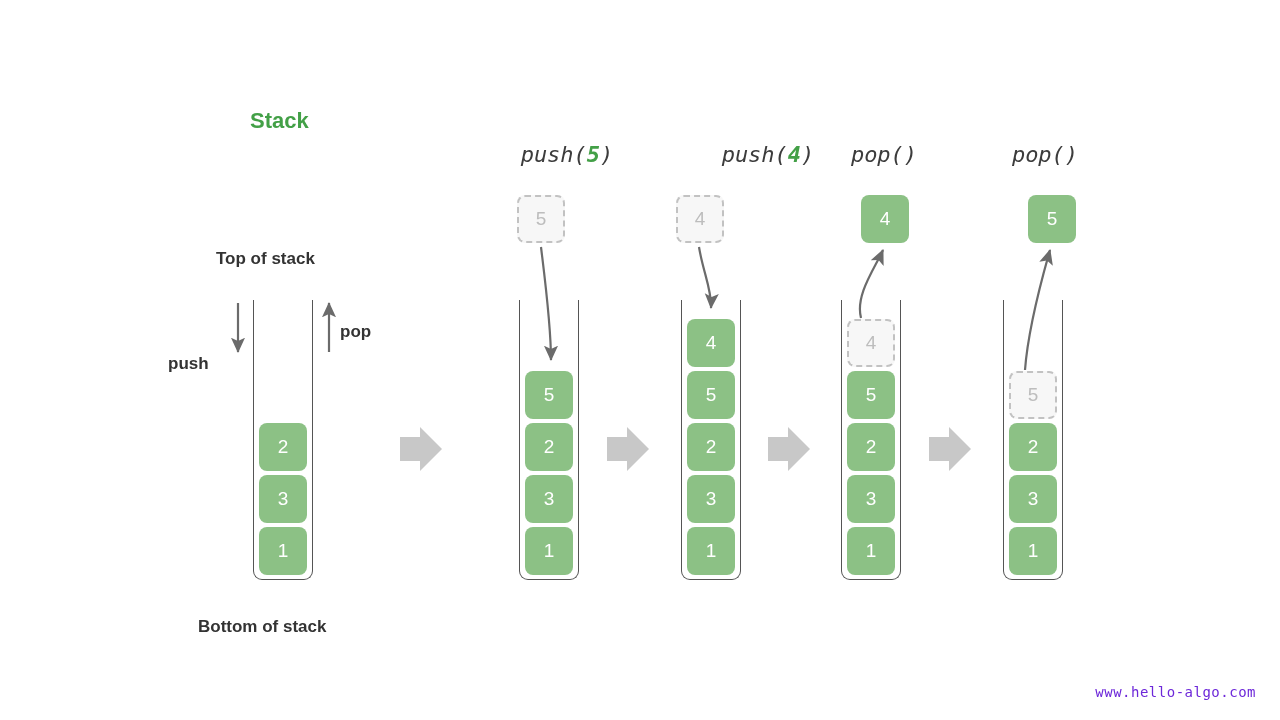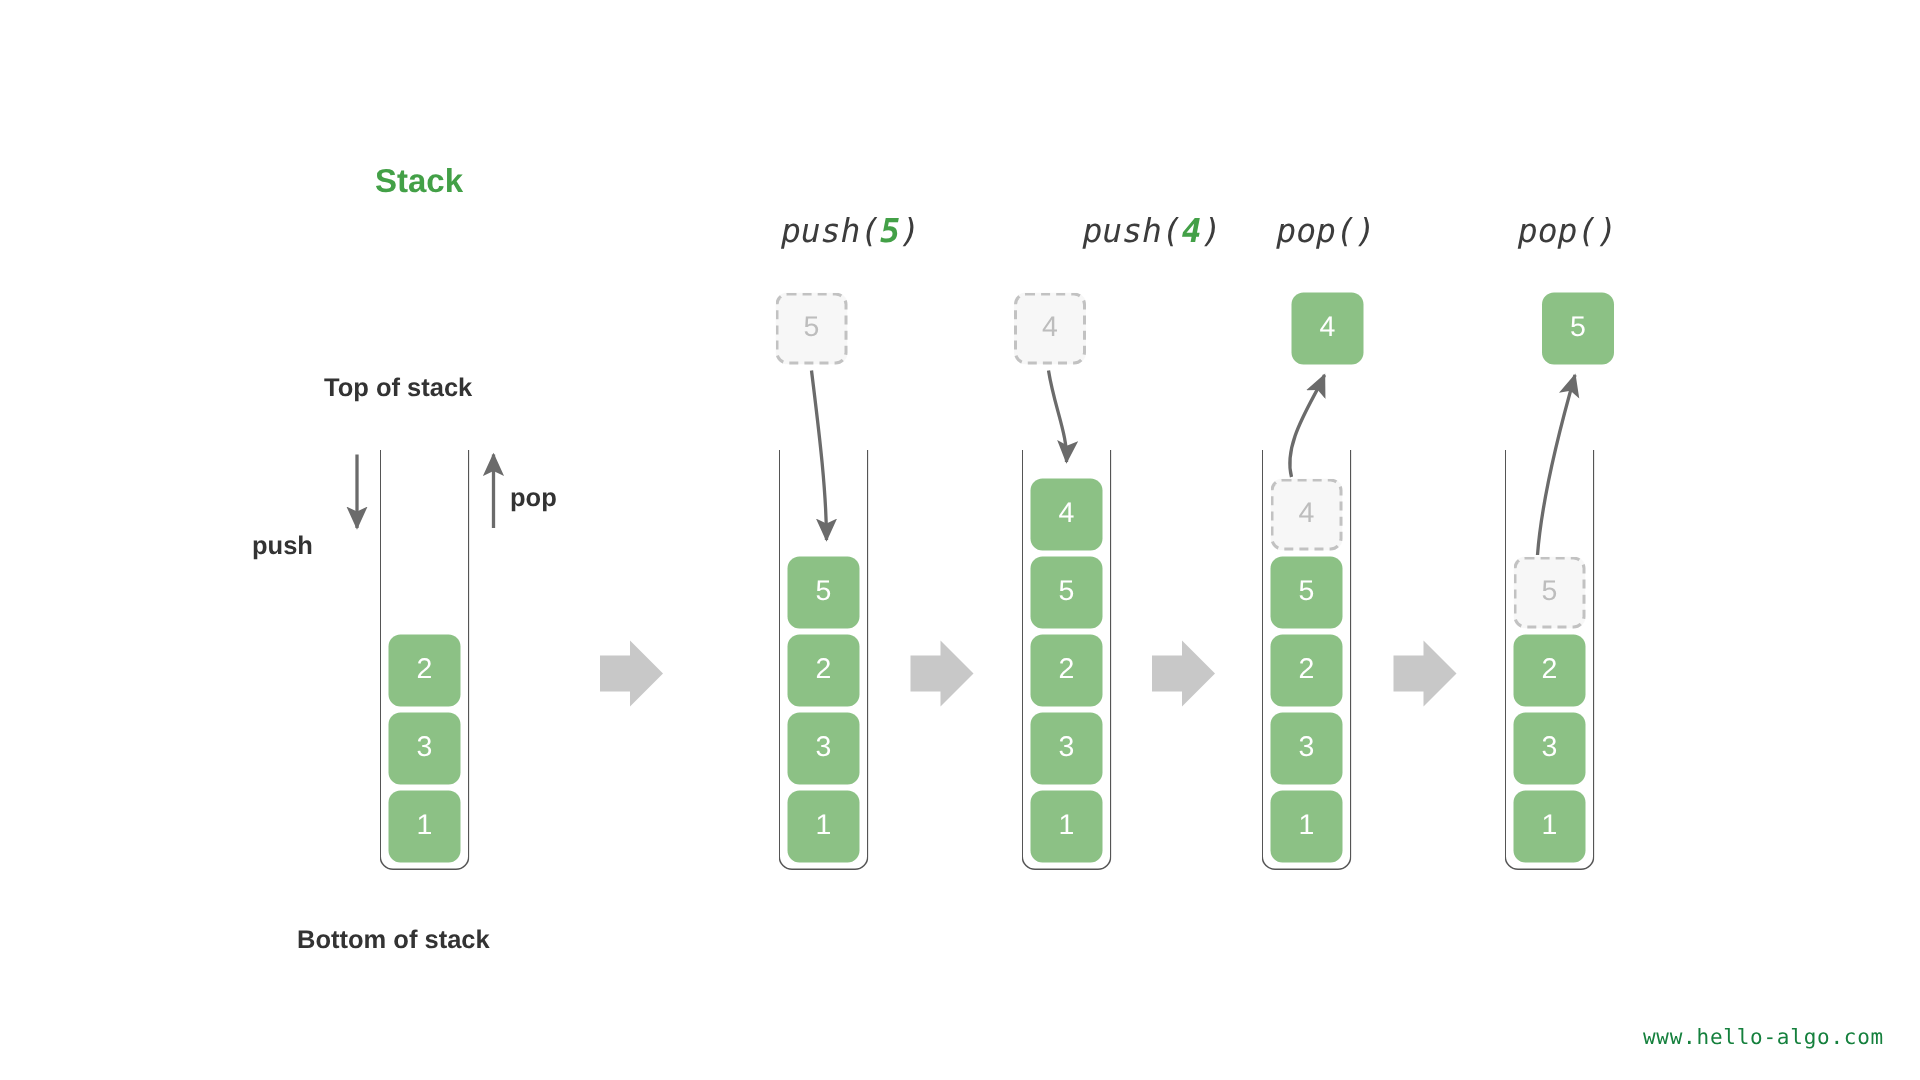--- a/index.html
+++ b/index.html
@@ -57,21 +57,21 @@
     font-style: italic;
   }
   .op-label .arg { color: #43a047; font-weight: bold; }
 
   .watermark {
     position: absolute;
     right: 24px;
     bottom: 20px;
     font-family: "DejaVu Sans Mono", "Liberation Mono", monospace;
     font-size: 14px;
-    color: #15803d;
+    color: #6d28d9;
     letter-spacing: 0.5px;
     white-space: nowrap;
   }
 
   
   .stack-container {
     position: absolute;
     box-sizing: border-box;
     border-left: 1.6px solid #555555;
     border-right: 1.6px solid #555555;

